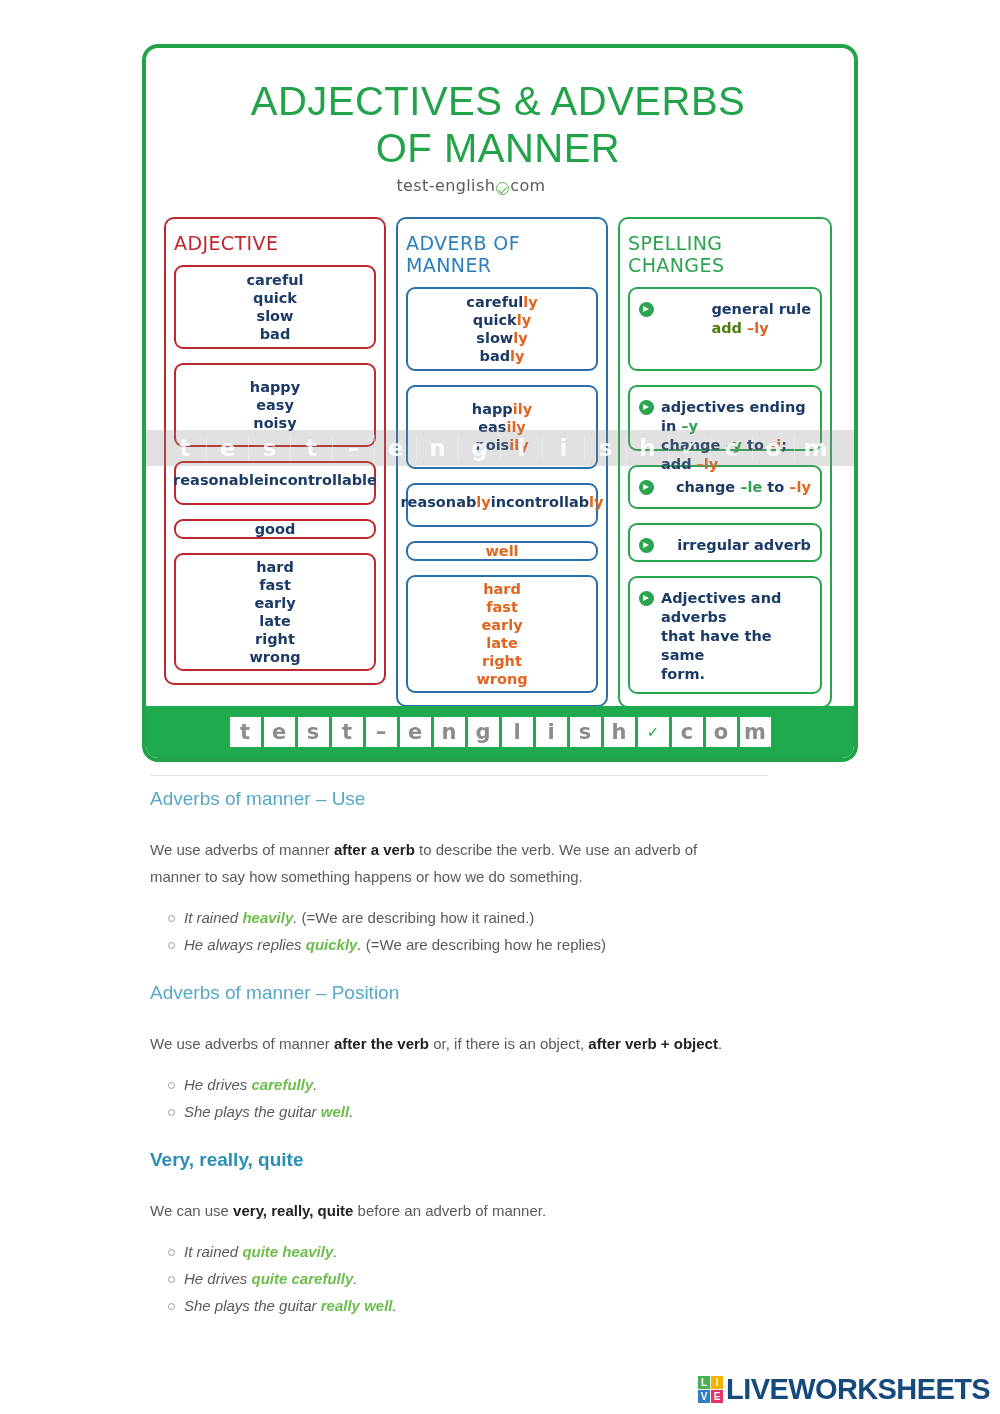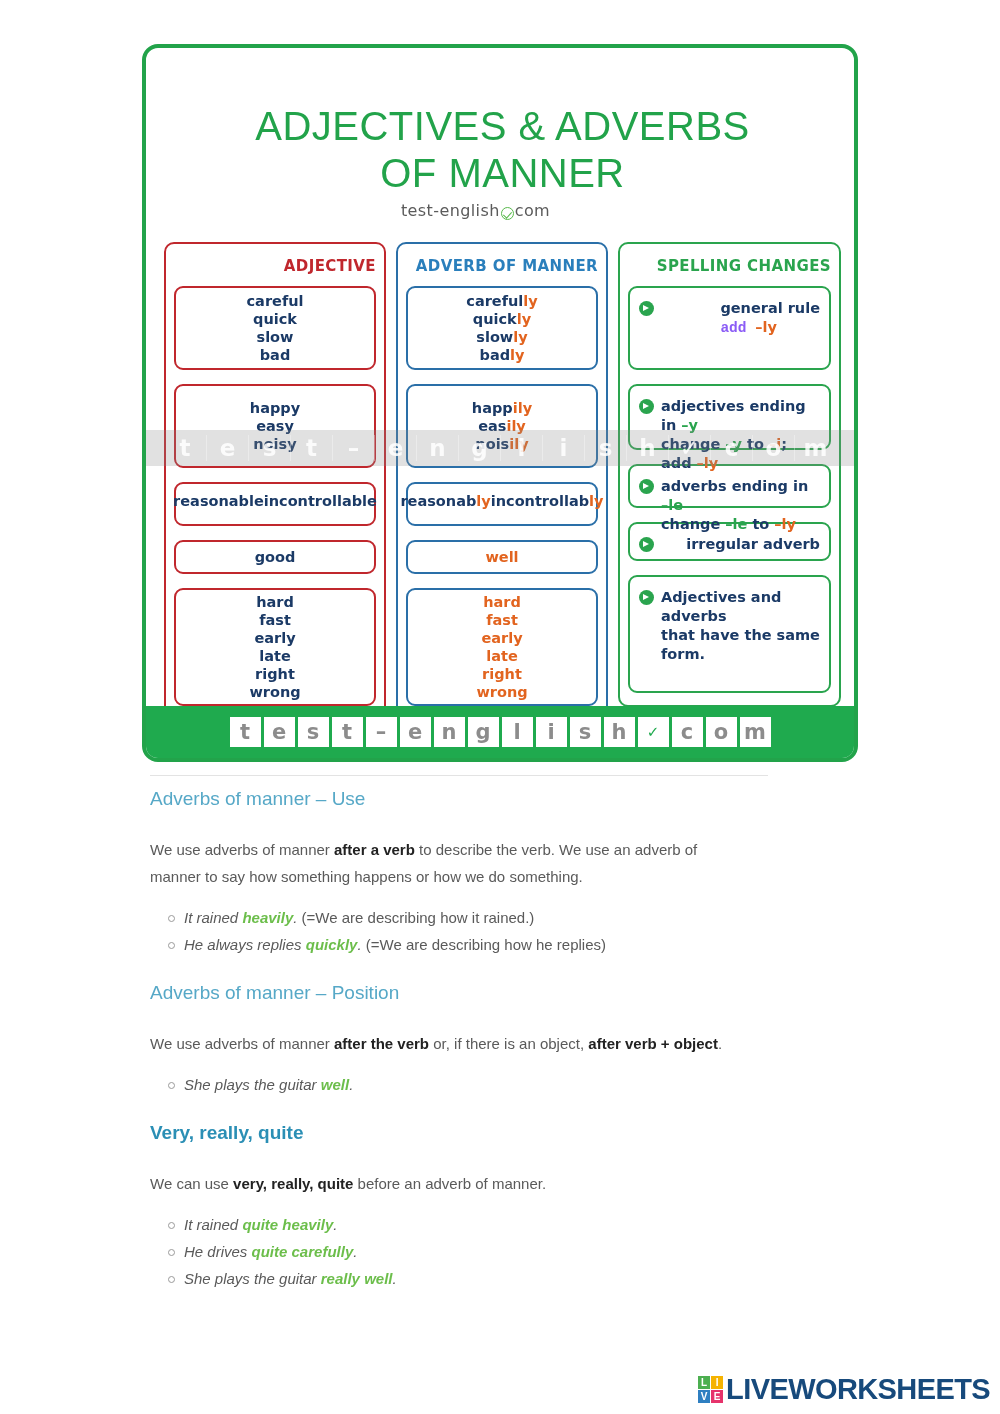--- a/index.html
+++ b/index.html
@@ -23,22 +23,21 @@
     border: 4px solid #22a34a;
     border-radius: 16px;
     background: #ffffff;
     overflow: hidden;
   }
 
   .info-inner {
     position: absolute;
     left: 0; top: 0; right: 0;
     bottom: 52px;
-    padding: 14px 7px 0 12px;
-    margin-top: 25px;
+    padding: 14px 16px 0 12px;
   }
 
   .title-block { text-align: center; padding-top: 16px; }
   .main-title {
     color: #22a34a;
     font-size: 40px;
     line-height: 47px;
     font-weight: normal;
     letter-spacing: .5px;
     font-family: "Liberation Sans", sans-serif;
@@ -87,24 +86,24 @@
   .col {
     border-radius: 10px;
     padding: 10px 8px 12px 8px;
     background: #ffffff;
   }
   .col-adj { width: 222px; border: 2.5px solid #c0272d; }
   .col-adv { width: 212px; border: 2.5px solid #2a6fa8; }
   .col-spell { width: 244px; border: 2.5px solid #2aa44e; }
 
   .col-head {
-    text-align: right;
+    text-align: left;
     font-family: "DejaVu Sans", sans-serif;
-    font-weight: bold;
-    font-size: 15px;
+    font-weight: normal;
+    font-size: 19px;
     letter-spacing: .4px;
     margin: 3px 0 11px 0;
   }
   .col-adj .col-head { color: #c0272d; }
   .col-adv .col-head { color: #2a7fbc; }
   .col-spell .col-head { color: #2aa44e; }
 
   .box {
     border-radius: 9px;
     padding: 8px 6px;
@@ -149,21 +148,21 @@
     width: 0; height: 0;
     border-left: 6px solid #ffffff;
     border-top: 3.5px solid transparent;
     border-bottom: 3.5px solid transparent;
   }
 
   
   .h-pad-1 { height: 84px; display:flex; flex-direction:column; justify-content:center;}
   .h-pad-2 { height: 84px; display:flex; flex-direction:column; justify-content:center;}
   .h-pad-3 { height: 44px; display:flex; flex-direction:row; justify-content:center;}
-  .h-pad-4 { height: 34px; display:flex; flex-direction:column; justify-content:center;}
+  .h-pad-4 { height: 20px; display:flex; flex-direction:column; justify-content:center;}
   .h-pad-5 { height: 118px; display:flex; flex-direction:column; justify-content:center;}
   .sp-1 { height: 84px; align-items:center; }
   .sp-2 { height: 66px; align-items:center; }
   .sp-3 { height: 44px; align-items:center; }
   .sp-4 { height: 39px; align-items:center; }
   .sp-5 { height: 118px; align-items:center; }
 
   
   .wm-band {
     position: absolute;
@@ -395,34 +394,33 @@
         </div>
       </div>
 
       <div class="col col-spell">
         <div class="col-head">SPELLING CHANGES</div>
 
         <div class="box sp-1">
           <span class="arrow-icon"></span>
           <span>
               <div><span style="color: rgb(27, 58, 102);">general rule</span></div>
-              <div><span style="color: #8b5cf6; font-family: Liberation Mono, monospace;">add </span><span style="color: rgb(226, 100, 31);">–ly</span></div>
+              <div><span style="color: #4d7c0f;">add </span><span style="color: rgb(226, 100, 31);">–ly</span></div>
             </span>
         </div>
         <div class="box sp-2">
           <span class="arrow-icon"></span>
           <span>
               <div><span style="color: rgb(27, 58, 102);">adjectives ending in </span><span style="color: rgb(42, 164, 78);">–y</span></div>
               <div><span style="color: rgb(27, 58, 102);">change </span><span style="color: rgb(42, 164, 78);">–y</span><span style="color: rgb(27, 58, 102);"> to </span><span style="color: rgb(226, 100, 31);">–i</span><span style="color: rgb(27, 58, 102);">; add </span><span style="color: rgb(226, 100, 31);">–ly</span></div>
             </span>
         </div>
         <div class="box sp-3">
           <span class="arrow-icon"></span>
           <span>
-              <div><span style="color: rgb(27, 58, 102);">adverbs ending in </span><span style="color: rgb(42, 164, 78);">–le</span></div>
               <div><span style="color: rgb(27, 58, 102);">change </span><span style="color: rgb(42, 164, 78);">–le</span><span style="color: rgb(27, 58, 102);"> to </span><span style="color: rgb(226, 100, 31);">–ly</span></div>
             </span>
         </div>
         <div class="box sp-4">
           <span class="arrow-icon"></span>
           <span>
               <div><span style="color: rgb(27, 58, 102);">irregular adverb</span></div>
             </span>
         </div>
         <div class="box sp-5">
@@ -485,20 +483,21 @@
   <h2 class="sec">Adverbs of manner – Use</h2>
   <p class="body"><span>We use adverbs of manner </span><b>after a verb</b><span> to describe the verb. We use an adverb of manner to say how something happens or how we do something.</span></p>
   <ul class="ex">
       <li><span>It rained </span><span class="hl">heavily</span><span>. </span><span class="note">(=We are describing how it rained.)</span></li>
       <li><span>He always replies </span><span class="hl">quickly</span><span>. </span><span class="note">(=We are describing how he replies)</span></li>
     </ul>
 
   <h2 class="sec">Adverbs of manner – Position</h2>
   <p class="body"><span>We use adverbs of manner </span><b>after the verb</b><span> or, if there is an object, </span><b>after verb + object</b><span>.</span></p>
   <ul class="ex">
+      <li><span>He drives </span><span class="hl">carefully</span><span>.</span></li>
       <li><span>She plays the guitar </span><span class="hl">well</span><span>.</span></li>
     </ul>
 
   <h2 class="sec bold">Very, really, quite</h2>
   <p class="body"><span>We can use </span><b>very, really, quite</b><span> before an adverb of manner.</span></p>
   <ul class="ex">
       <li><span>It rained </span><span class="hl">quite heavily</span><span>.</span></li>
       <li><span>He drives </span><span class="hl">quite carefully</span><span>.</span></li>
       <li><span>She plays the guitar </span><span class="hl">really well</span><span>.</span></li>
     </ul>

